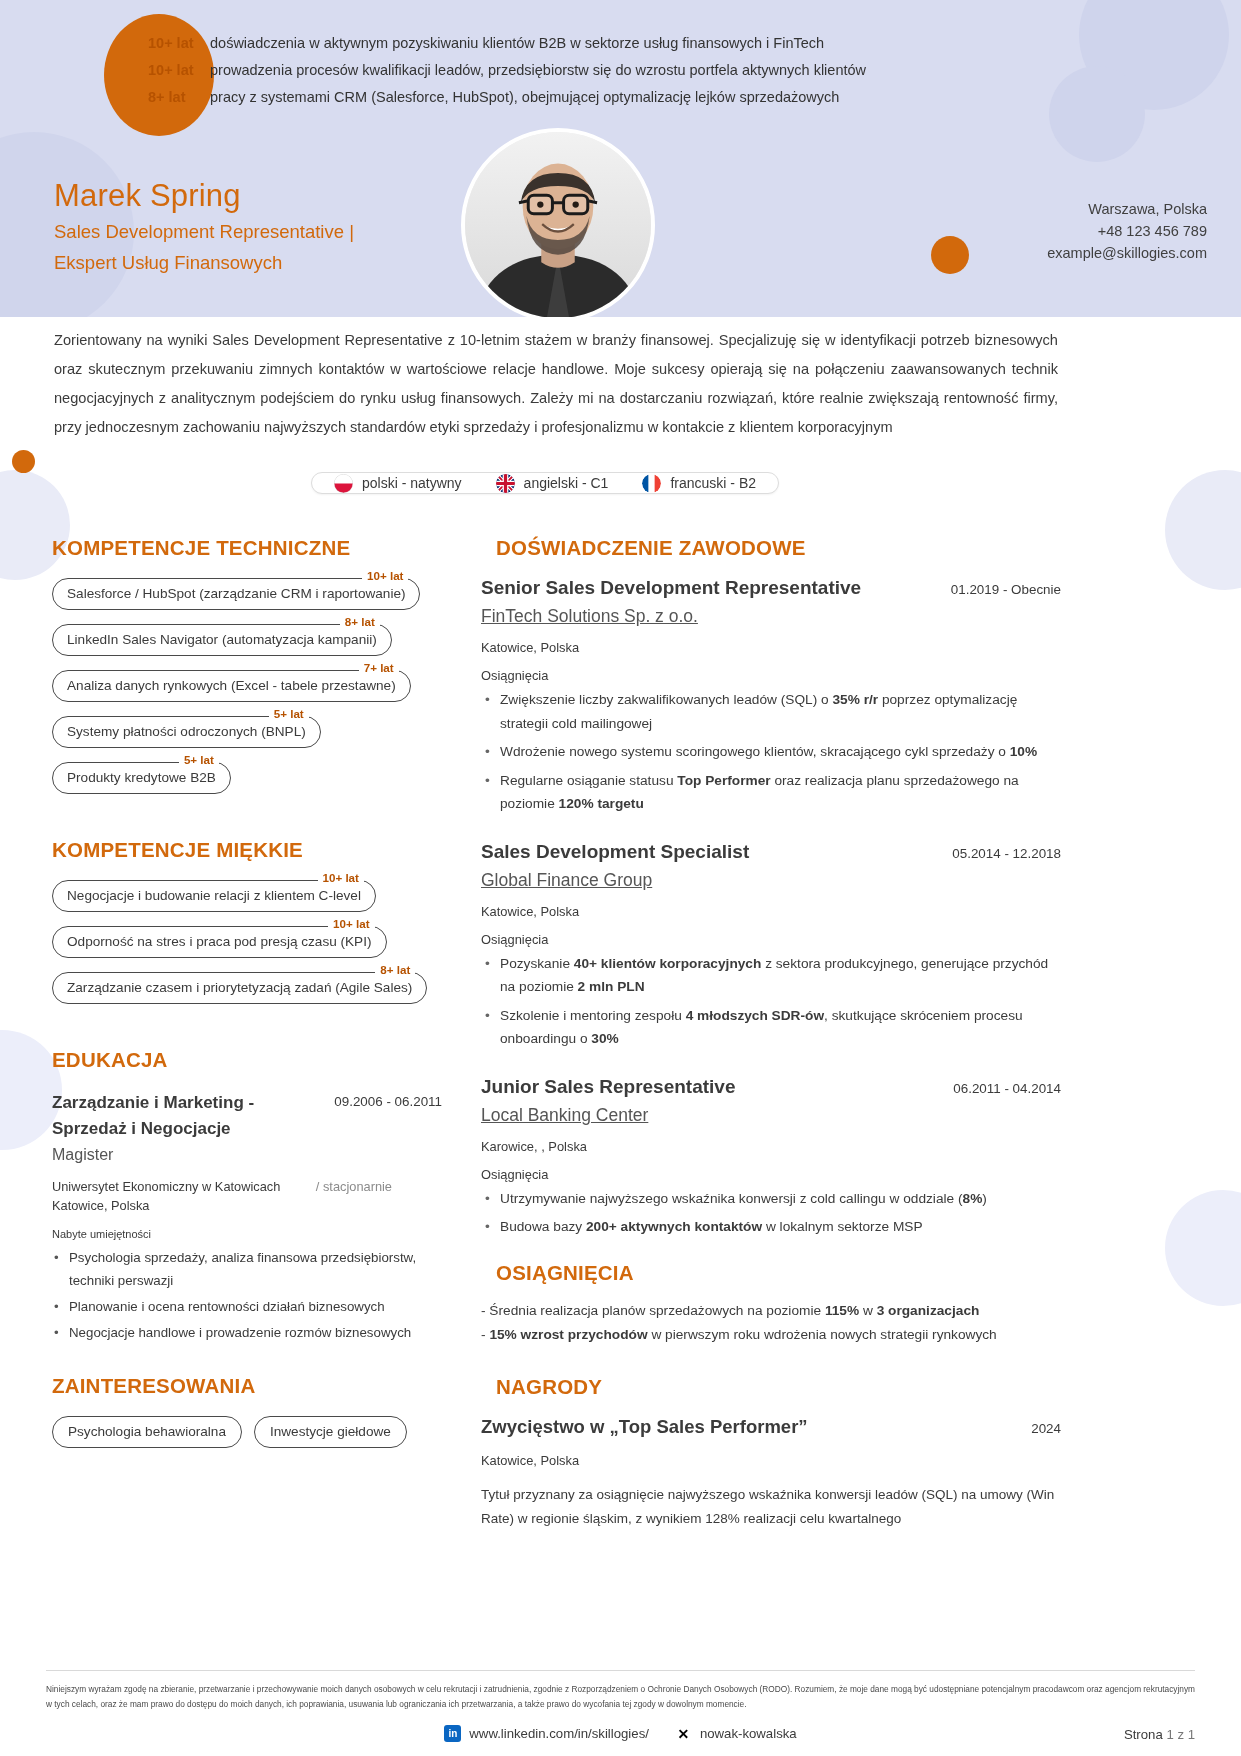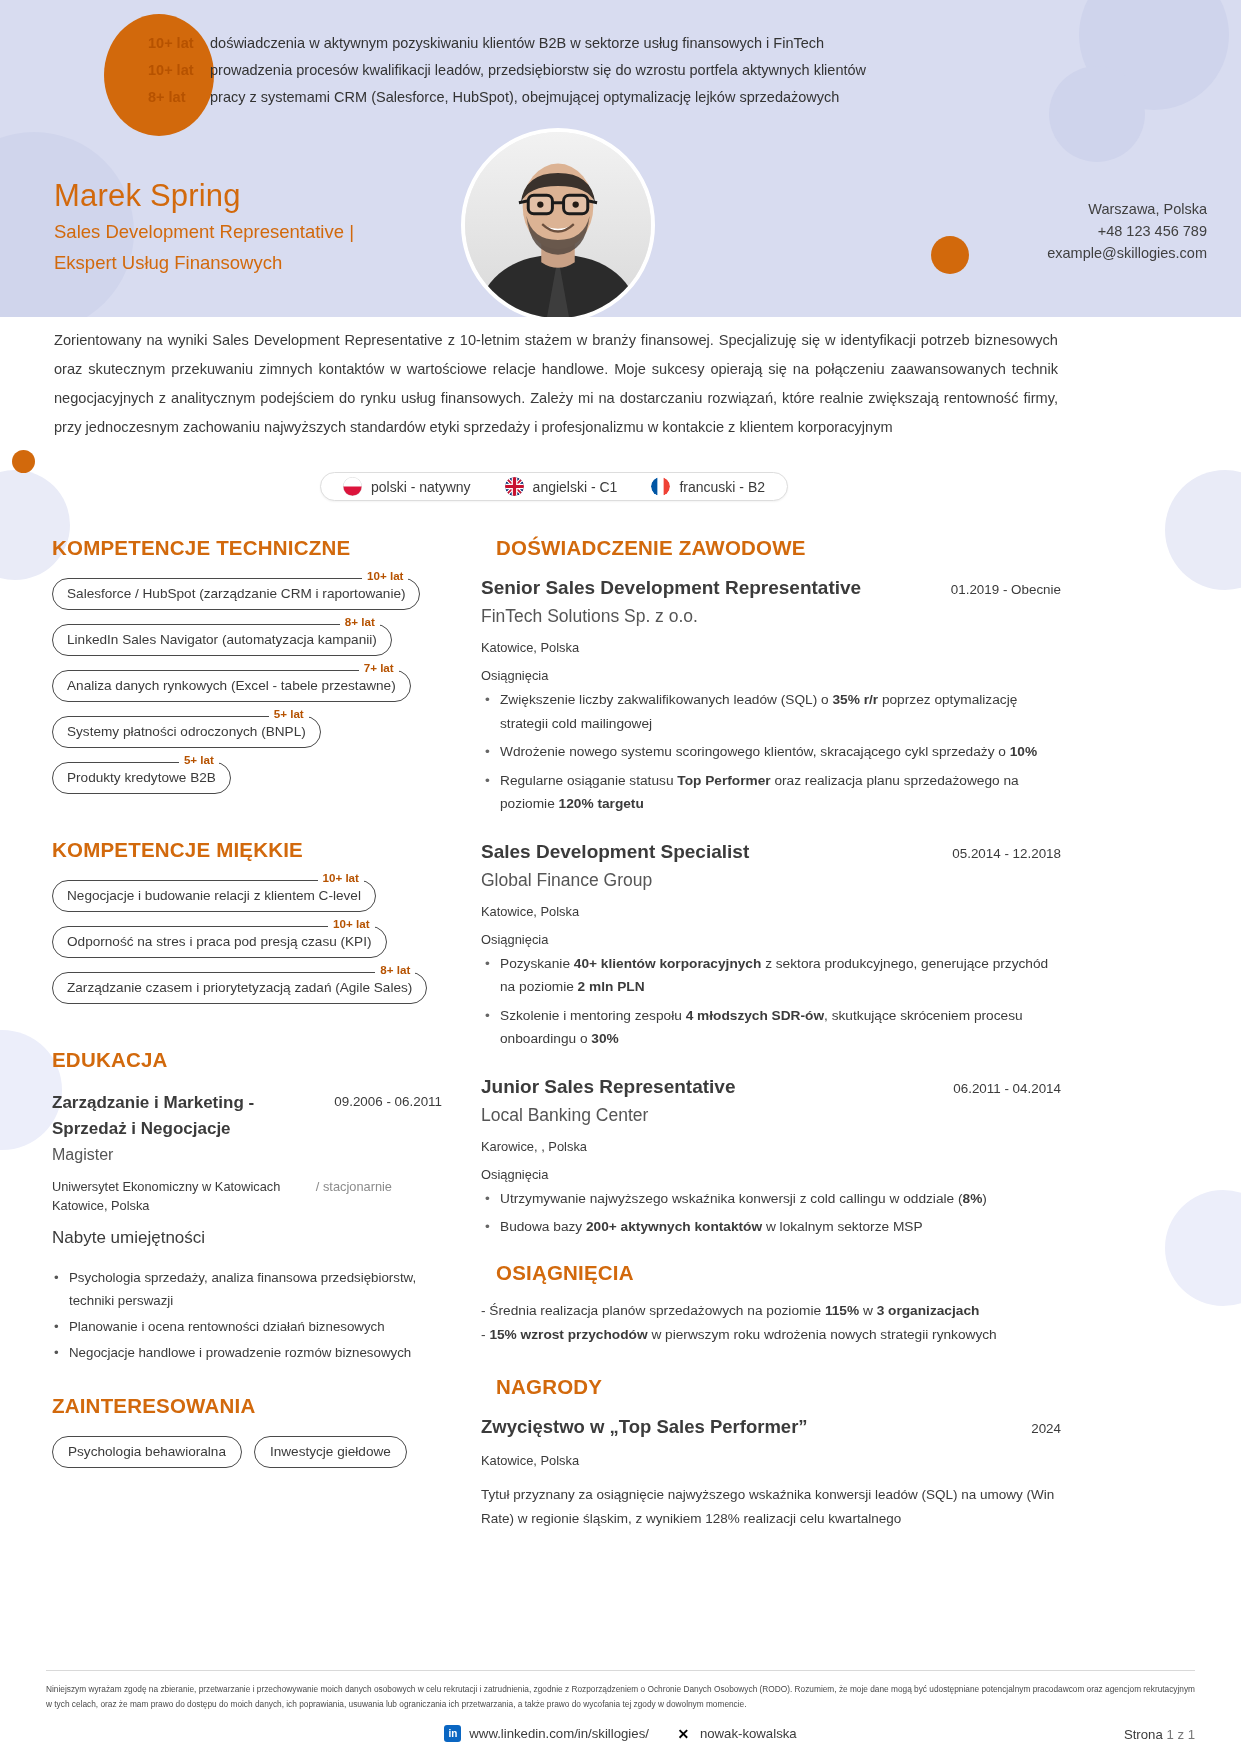--- a/index.html
+++ b/index.html
@@ -67,22 +67,22 @@
   }
 
   .side-dot { position: absolute; left: 12px; top: 450px; width: 23px; height: 23px; background:#d2690c; border-radius:50%; }
   .blob-mid-l { position:absolute; left:-40px; top:470px; width:110px; height:110px; background:#e9ebf7; border-radius:50%; }
   .blob-mid-r { position:absolute; right:-44px; top:470px; width:120px; height:120px; background:#e9ebf7; border-radius:50%; }
   .blob-low-l { position:absolute; left:-58px; top:1030px; width:120px; height:120px; background:#eceefa; border-radius:50%; }
   .blob-low-r { position:absolute; right:-40px; top:1190px; width:116px; height:116px; background:#eceefa; border-radius:50%; }
 
   
   .langs {
-    position: absolute; left: 320px; top: 472px;
-    height: 29px; border: 1px solid #ddd; border-radius: 20px;
+    position: absolute; left: 311px; top: 472px;
+    height: 22px; border: 1px solid #ddd; border-radius: 20px;
     background: #fff; display: flex; align-items: center; gap: 34px;
     padding: 0 22px; box-shadow: 0 1px 2px rgba(0,0,0,.05);
     z-index: 7;
   }
   .lang { display: flex; align-items: center; gap: 9px; font-size: 14px; color: #3b3b3b; }
   .flag { width: 19px; height: 19px; border-radius: 50%; overflow: hidden; display: block; flex: 0 0 19px; }
 
   
   .cols { position: absolute; top: 536px; left: 0; width: 1241px; }
   .col-left { position: absolute; left: 52px; top: 0; width: 390px; }
@@ -115,38 +115,38 @@
   }
 
   
   .edu-head { display: flex; justify-content: space-between; align-items: flex-start; gap: 12px; }
   .edu-title { font-size: 17px; font-weight: bold; color: #3b3b3b; line-height: 26px; max-width: 248px; }
   .edu-date { font-size: 13.4px; color: #3b3b3b; white-space: nowrap; padding-top: 4px; }
   .edu-degree { font-size: 16px; color: #555; line-height: 26px; }
   .edu-school { font-size: 12.8px; color: #3b3b3b; margin-top: 9px; line-height: 19px; }
   .edu-school .mode { color: #8b8b8b; margin-left: 32px; }
   .edu-loc { font-size: 12.8px; color: #3b3b3b; line-height: 19px; }
-  .edu-sub { font-size: 17px; color: #3b3b3b; margin-top: 13px; margin-bottom: 18px; }
+  .edu-sub { font-size: 11px; color: #3b3b3b; margin-top: 13px; margin-bottom: 6px; }
   ul.edu-list { list-style: none; }
   ul.edu-list li { position: relative; padding-left: 17px; font-size: 13.3px; line-height: 23px; margin-bottom: 3px; }
   ul.edu-list li::before { content: "•"; position: absolute; left: 2px; top: 0; color: #555; }
 
   
   .interests { display: flex; gap: 12px; flex-wrap: wrap; }
   .interest {
     border: 1.4px solid #4a4a4a; border-radius: 19px;
     padding: 7px 15px 8px 15px; font-size: 13.6px; color: #3b3b3b;
   }
 
   
   .job { margin-bottom: 22px; }
   .job-head { display: flex; justify-content: space-between; align-items: baseline; gap: 14px; }
   .job-title-txt { font-size: 19px; font-weight: bold; color: #3b3b3b; line-height: 28px; }
   .job-date { font-size: 13.4px; color: #3b3b3b; white-space: nowrap; }
-  .job-company { font-size: 17.5px; color: #555; line-height: 28px; }
+  .job-company { font-size: 17.5px; color: #555; line-height: 28px; text-decoration: underline; }
   .job-loc { font-size: 12.9px; color: #3b3b3b; margin-top: 8px; line-height: 20px; }
   .job-ach-label { font-size: 12.9px; color: #3b3b3b; margin-top: 10px; margin-bottom: 5px; }
   ul.job-list { list-style: none; }
   ul.job-list li { position: relative; padding-left: 19px; font-size: 13.7px; line-height: 23.5px; margin-bottom: 5px; }
   ul.job-list li::before { content: "•"; position: absolute; left: 4px; top: 0; color: #666; }
   b { font-weight: bold; color: #3b3b3b; }
 
   
   .ach-lines { font-size: 13.7px; line-height: 24px; }
 

